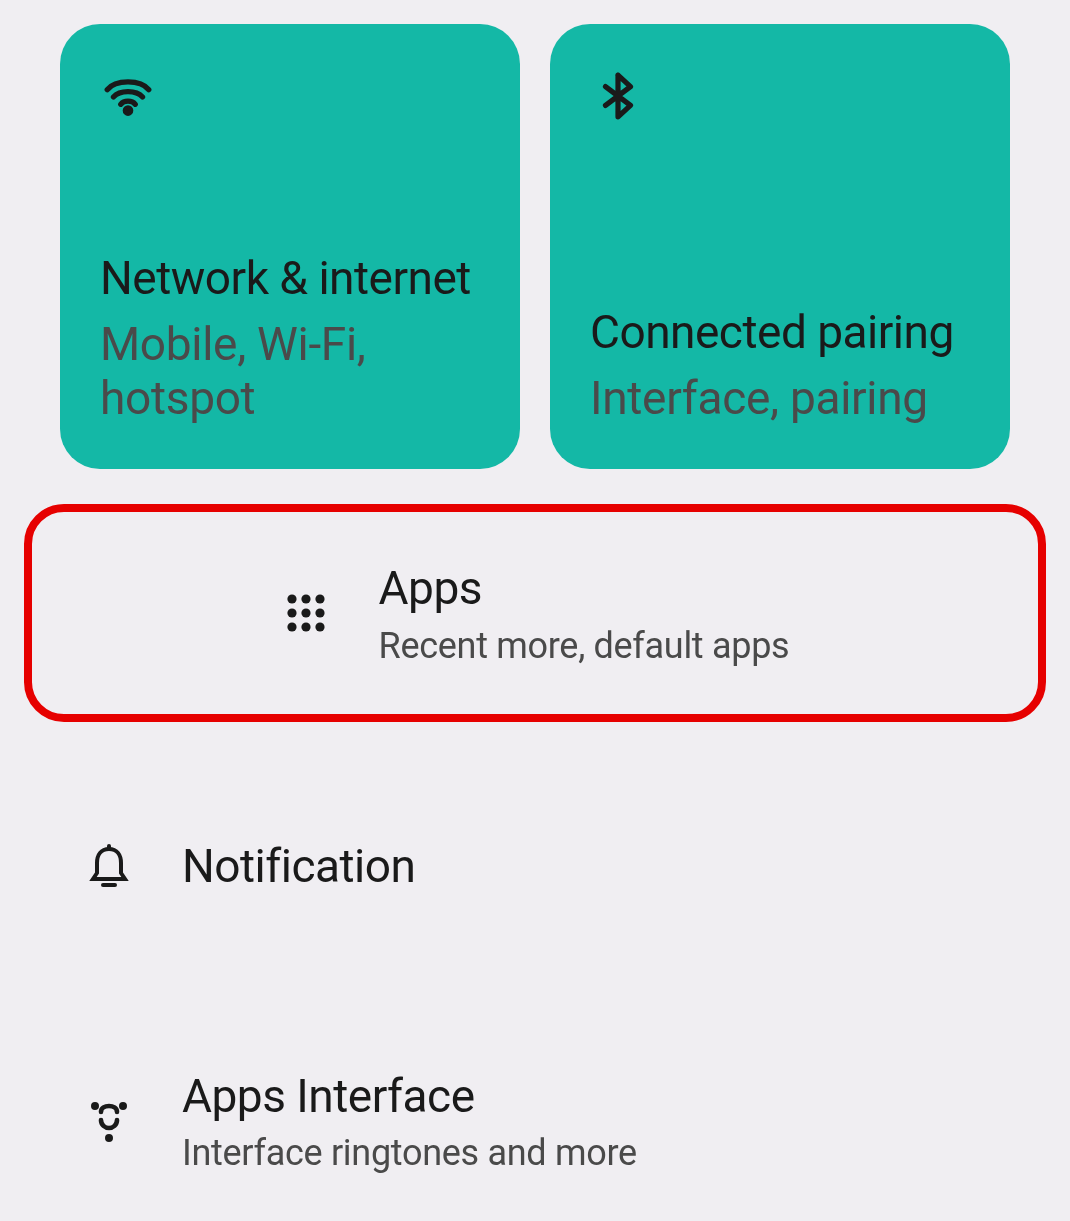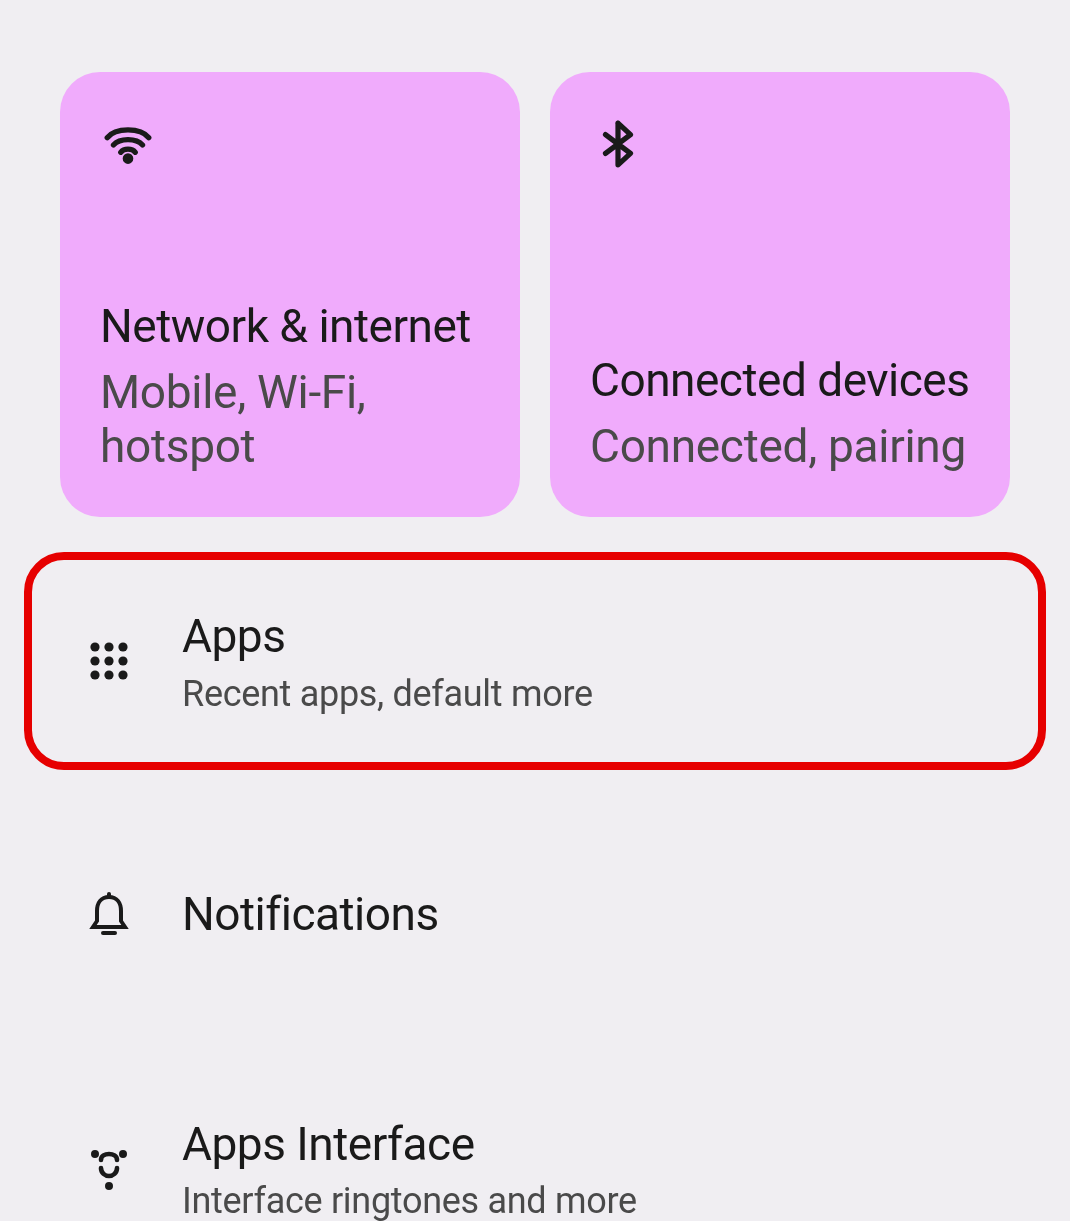--- a/index.html
+++ b/index.html
@@ -14,28 +14,27 @@
       font-family: -apple-system, BlinkMacSystemFont, 'Segoe UI', Roboto, sans-serif;
       color: #1a1a1a;
     }
     .top-cards {
       display: flex;
       gap: 30px;
       padding: 24px 60px 0 60px;
     }
     .card {
       flex: 1;
-      background: #f0abfc;
+      background: #14b8a6;
       border-radius: 40px;
       padding: 44px 40px 44px 40px;
       display: flex;
       flex-direction: column;
       justify-content: space-between;
       min-height: 445px;
-      margin-top: 48px;
     }
     .card-icon {
       width: 56px;
       height: 56px;
       display: flex;
       align-items: center;
       justify-content: center;
     }
     .card-icon svg {
       width: 50px;
@@ -63,20 +62,21 @@
     }
     .list-item {
       display: flex;
       align-items: center;
       padding: 55px 60px;
       border-radius: 40px;
     }
     .list-item.highlighted {
       border: 8px solid #e60000;
       padding: 47px 52px;
+      justify-content: center;
     }
     .list-icon {
       width: 50px;
       height: 50px;
       display: flex;
       align-items: center;
       justify-content: center;
       margin-right: 48px;
       flex-shrink: 0;
     }
@@ -125,22 +125,22 @@
     </div>
   </div>
 
   <div class="card">
     <div class="card-icon">
       <svg viewBox="0 0 24 24" fill="#1a1a1a">
         <path d="M12 2 L12 22 L18 16.5 L6 7.5 M12 2 L18 7.5 L6 16.5" stroke="#1a1a1a" stroke-width="2.5" fill="none" stroke-linejoin="round" stroke-linecap="round"></path>
       </svg>
     </div>
     <div class="card-content">
-      <div class="card-title">Connected devices</div>
-      <div class="card-subtitle">Connected, pairing</div>
+      <div class="card-title">Connected pairing</div>
+      <div class="card-subtitle">Interface, pairing</div>
     </div>
   </div>
 </div>
 
 <div class="list-section">
 
   <div class="list-item highlighted">
     <div class="list-icon">
       <svg viewBox="0 0 24 24" fill="#1a1a1a">
         <circle cx="5" cy="5" r="2.3"></circle>
@@ -149,36 +149,36 @@
         <circle cx="5" cy="12" r="2.3"></circle>
         <circle cx="12" cy="12" r="2.3"></circle>
         <circle cx="19" cy="12" r="2.3"></circle>
         <circle cx="5" cy="19" r="2.3"></circle>
         <circle cx="12" cy="19" r="2.3"></circle>
         <circle cx="19" cy="19" r="2.3"></circle>
       </svg>
     </div>
     <div class="list-text">
       <div class="list-title">Apps</div>
-      <div class="list-subtitle">Recent apps, default more</div>
+      <div class="list-subtitle">Recent more, default apps</div>
     </div>
   </div>
 
   <div class="spacer"></div>
 
   <div class="list-item">
     <div class="list-icon">
       <svg viewBox="0 0 24 24" fill="none" stroke="#1a1a1a" stroke-width="2">
         <path d="M12 3 C 8 3, 6 6, 6 10 L6 15 L4 18 L20 18 L18 15 L18 10 C 18 6, 16 3, 12 3 Z"></path>
         <line x1="9" y1="21" x2="15" y2="21" stroke-linecap="round"></line>
         <line x1="12" y1="1.5" x2="12" y2="3" stroke-linecap="round"></line>
       </svg>
     </div>
     <div class="list-text">
-      <div class="list-title">Notifications</div>
+      <div class="list-title">Notification</div>
     </div>
   </div>
 
   <div class="spacer"></div>
 
   <div class="list-item">
     <div class="list-icon">
       <svg viewBox="0 0 24 24" fill="none" stroke="#1a1a1a">
         <circle cx="5" cy="5" r="1.5" fill="#1a1a1a"></circle>
         <circle cx="19" cy="5" r="1.5" fill="#1a1a1a"></circle>

